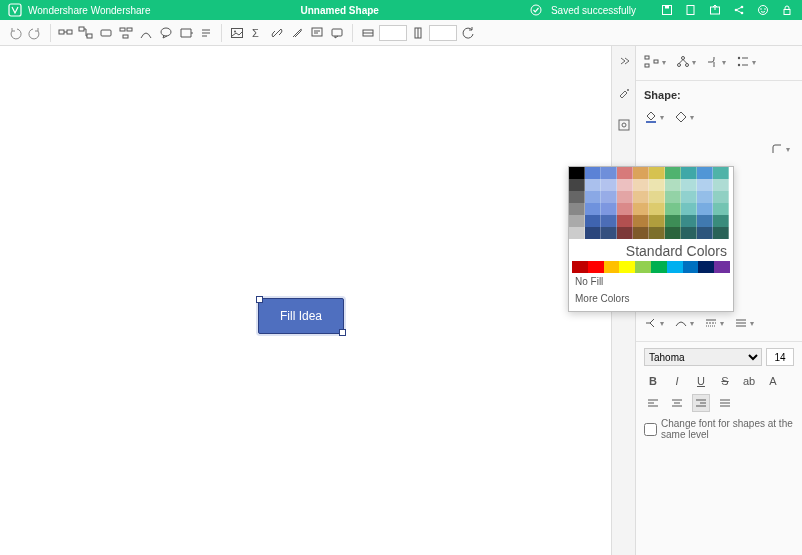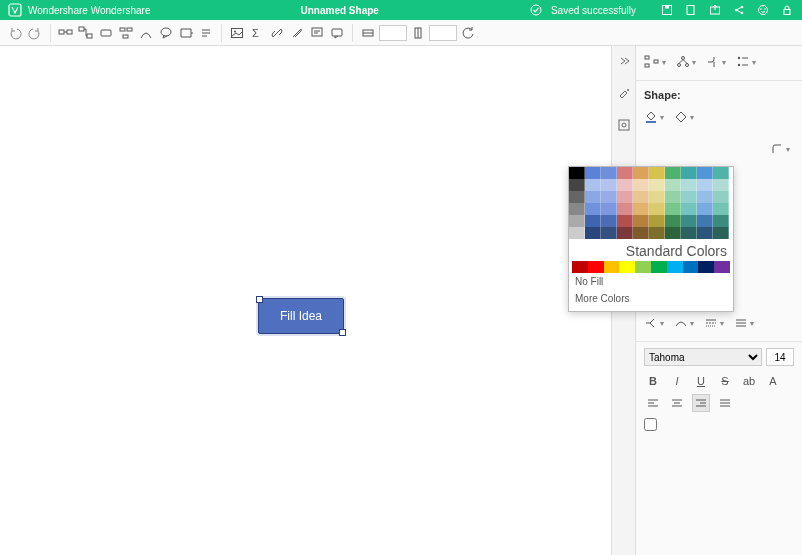--- a/index.html
+++ b/index.html
@@ -409,20 +409,21 @@
       <span class="f">
           <svg width="12" height="12" viewBox="0 0 12 12">
             <line x1="1" y1="3" x2="11" y2="3" stroke="#555"></line>
             <line x1="1" y1="6" x2="11" y2="6" stroke="#555"></line>
             <line x1="1" y1="9" x2="11" y2="9" stroke="#555"></line>
           </svg>
         </span>
     </div>
     <div class="chk-row">
       <input type="checkbox" style="">
+      <span>Change font for shapes at the same level</span>
     </div>
   </div>
 </div>
 
 <div class="color-popup">
   <div class="color-grid" id="theme-grid">
       <div class="sw" style="background: rgb(0, 0, 0);"></div>
       <div class="sw" style="background: rgb(91, 130, 214);"></div>
       <div class="sw" style="background: rgb(111, 143, 218);"></div>
       <div class="sw" style="background: rgb(215, 122, 122);"></div>

